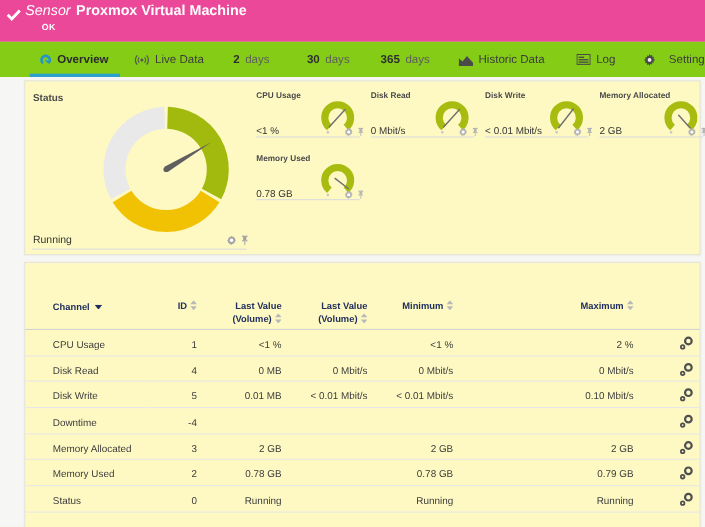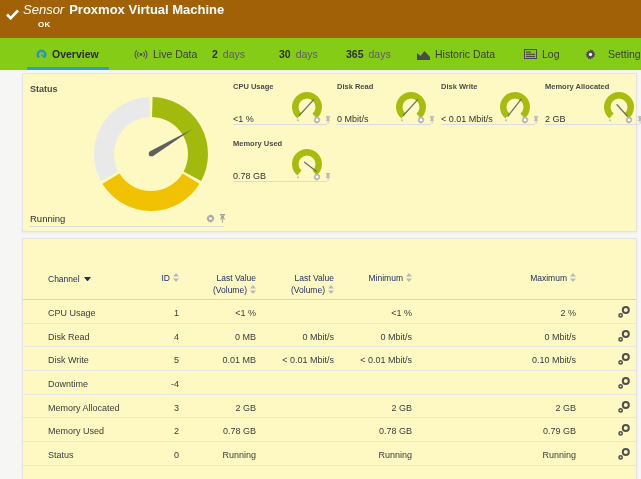--- a/index.html
+++ b/index.html
@@ -5,21 +5,21 @@
   * { margin:0; padding:0; box-sizing:border-box; }
   html,body { width:641px; height:479px; overflow:hidden; }
   body {
     font-family:"Liberation Sans", sans-serif;
     background:#f6f6f4;
     position:relative;
   }
   
   .topbar {
     position:absolute; left:0; top:0; width:641px; height:38px;
-    background:#a16207; color:#fff;
+    background:#ec4899; color:#fff;
   }
   .topbar .check { position:absolute; left:6px; top:6px; }
   .topbar .titleline {
     position:absolute; left:23px; top:2px;
     font-size:13px; font-weight:bold; white-space:nowrap;
   }
   .topbar .titleline .kind { font-style:italic; font-weight:normal; margin-right:5px; }
   .topbar .okline {
     position:absolute; left:38px; top:20px;
     font-size:8px; font-weight:bold; letter-spacing:.4px;
@@ -84,21 +84,21 @@
 
   
   #channel-table {
     position:absolute; left:0; top:0; width:613px;
     border-collapse:collapse; table-layout:fixed;
     font-size:9px; color:#3b3b3b;
   }
   #channel-table th {
     vertical-align:top; padding-top:33px; padding-bottom:2px;
     font-size:8.5px; line-height:12px;
-    color:#202f5e; font-weight:normal;
+    color:#202f5e; font-weight:bold;
     border-bottom:1px solid #d2d2d2;
     white-space:nowrap;
   }
   #channel-table td {
     height:23.7px; padding:0; padding-top:3px;
     border-bottom:1px solid #e7e7e7;
     white-space:nowrap; overflow:hidden;
   }
   .col-channel { text-align:left; padding-left:25px !important; }
   .col-right   { text-align:right; }
@@ -126,21 +126,21 @@
     <div class="tab active" style="left: 36px;">
       <span>
         <svg width="11" height="11" viewBox="0 0 11 11">
           <path d="M 3.04 8.46 A 3.8 3.8 0 1 1 7.96 8.46" fill="none" stroke="#2492cc" stroke-width="2.4"></path>
           <line x1="5.5" y1="5.5" x2="8" y2="8" stroke="#2492cc" stroke-width="1.4"></line>
         </svg>
       </span>
       <span class="">Overview</span>
       <span class="underline"></span>
     </div>
-    <div class="tab" style="left: 134px;">
+    <div class="tab" style="left: 122px;">
       <span>
         <svg width="14" height="11" viewBox="0 0 14 11">
           <circle cx="7" cy="5.5" r="1.4" fill="#555"></circle>
           <path d="M4.6 3.1a3.4 3.4 0 0 0 0 4.8M9.4 3.1a3.4 3.4 0 0 1 0 4.8" fill="none" stroke="#555" stroke-width="1.1"></path>
           <path d="M2.8 1.3a5.9 5.9 0 0 0 0 8.4M11.2 1.3a5.9 5.9 0 0 1 0 8.4" fill="none" stroke="#555" stroke-width="1.1"></path>
         </svg>
       </span>
       <span class="">Live Data</span>
     </div>
     <div class="tab" style="left: 212px;">

